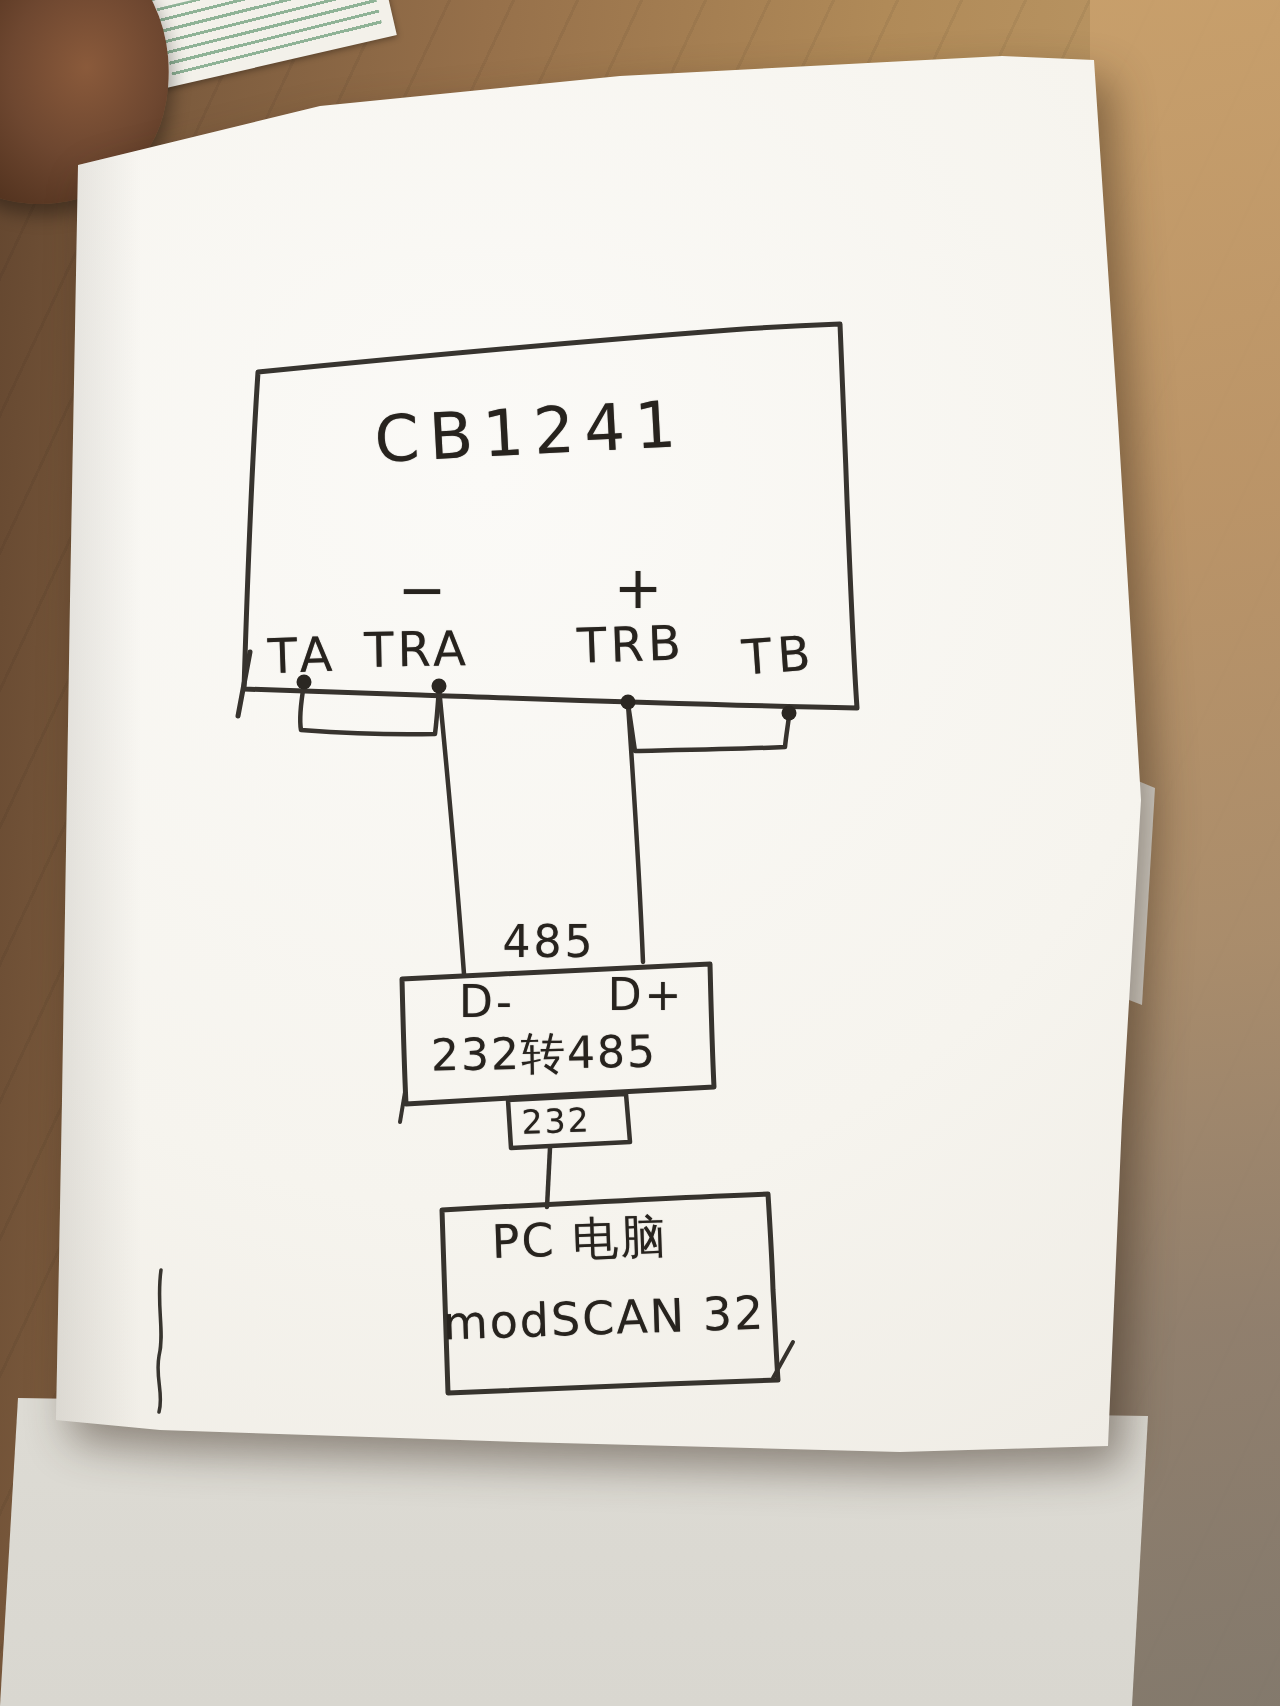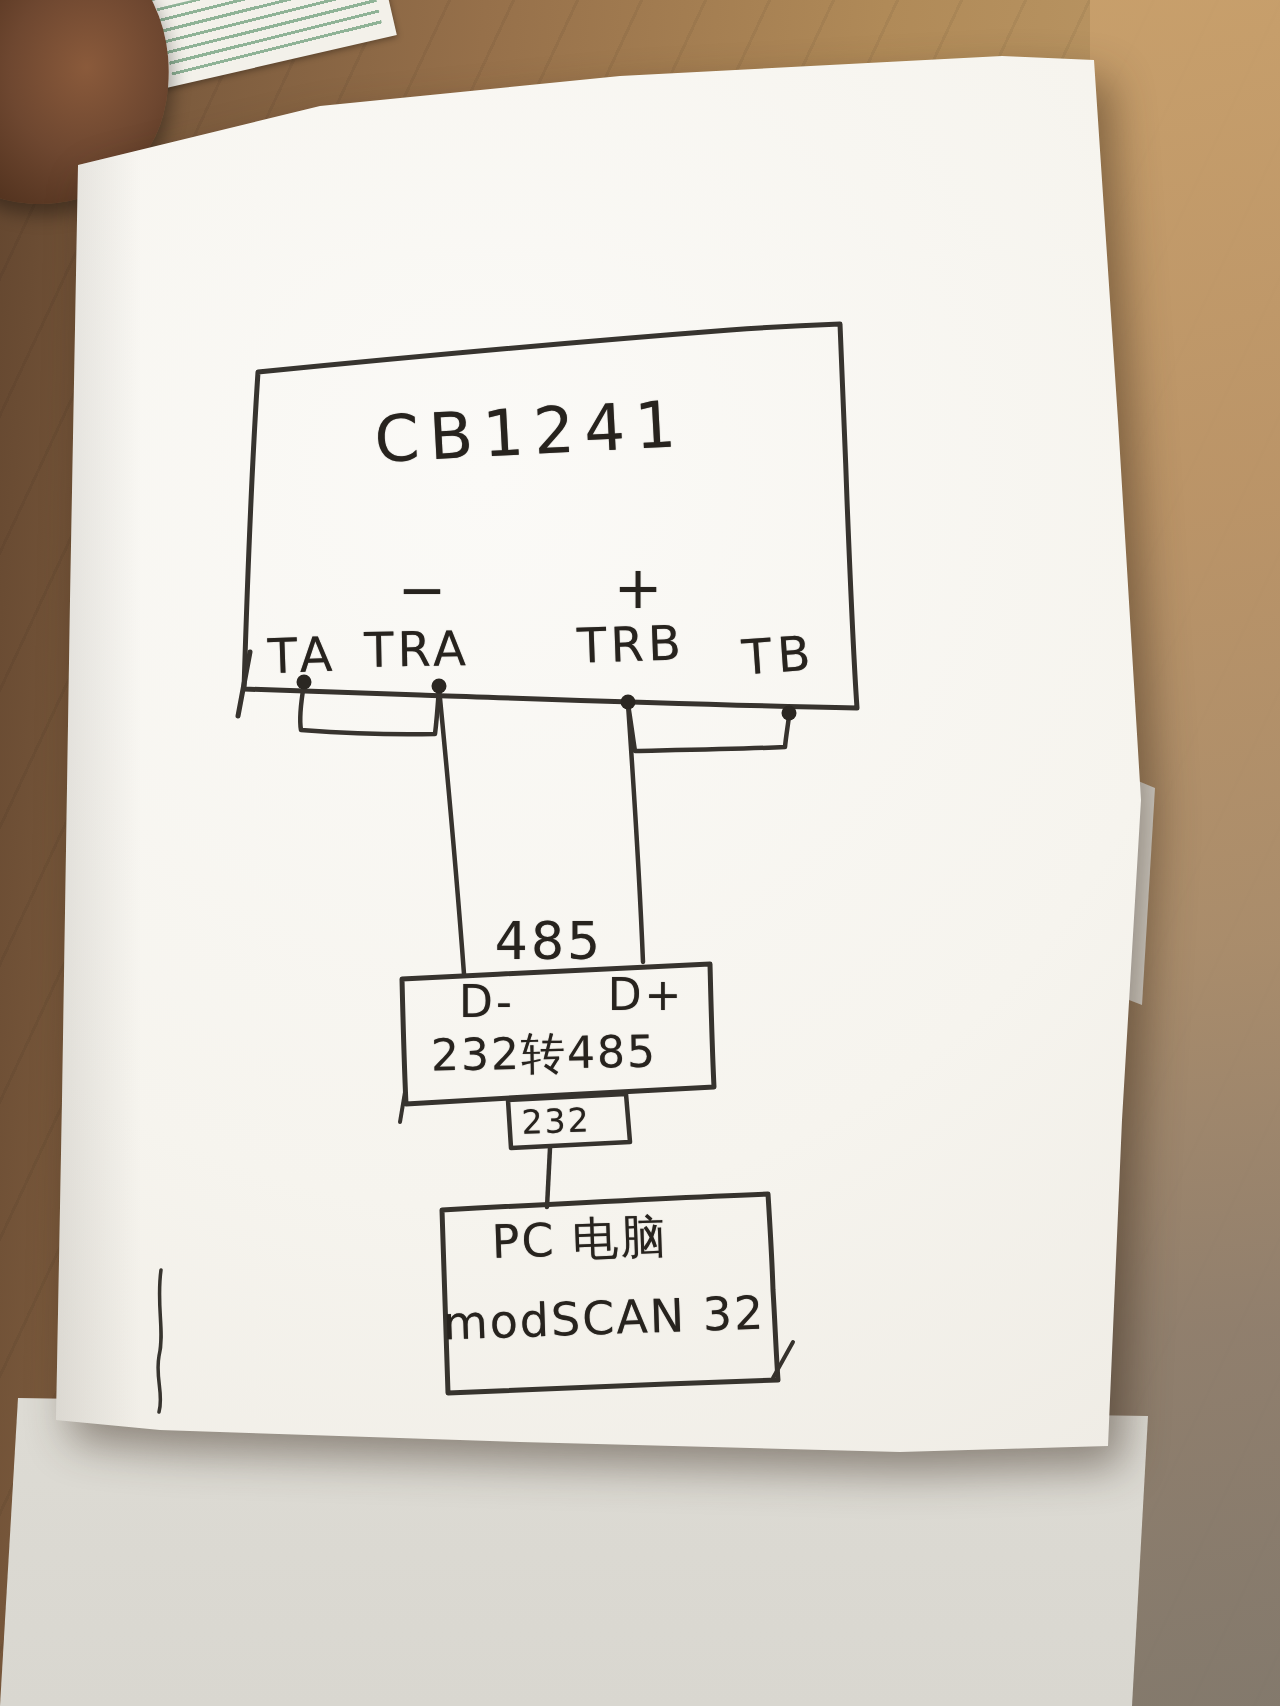--- a/index.html
+++ b/index.html
@@ -112,21 +112,21 @@
   <div class="lbl" style="left:530px;top:432px;font-size:64px;letter-spacing:10px;transform:translate(-50%,-50%) rotate(-3deg);">CB1241</div>
 
   <div class="lbl" style="left:422px;top:590px;font-size:58px;">−</div>
   <div class="lbl" style="left:638px;top:588px;font-size:58px;">+</div>
 
   <div class="lbl" style="left:303px;top:655px;font-size:48px;letter-spacing:6px;transform:translate(-50%,-50%) rotate(-2deg);">TA</div>
   <div class="lbl" style="left:417px;top:649px;font-size:48px;letter-spacing:4px;transform:translate(-50%,-50%) rotate(-1deg);">TRA</div>
   <div class="lbl" style="left:631px;top:644px;font-size:48px;letter-spacing:4px;transform:translate(-50%,-50%) rotate(-2deg);">TRB</div>
   <div class="lbl" style="left:779px;top:655px;font-size:48px;letter-spacing:6px;transform:translate(-50%,-50%) rotate(-4deg);">TB</div>
 
-  <div class="lbl" style="left:549px;top:941px;font-size:52px;letter-spacing:3px;">485</div>
+  <div class="lbl" style="left:549px;top:941px;font-size:44px;letter-spacing:3px;">485</div>
 
   <div class="lbl" style="left:487px;top:1001px;font-size:44px;letter-spacing:3px;">D-</div>
   <div class="lbl" style="left:646px;top:994px;font-size:44px;letter-spacing:3px;">D+</div>
   <div class="lbl" style="left:544px;top:1054px;font-size:44px;letter-spacing:2px;transform:translate(-50%,-50%) rotate(-1deg);">232转485</div>
 
   <div class="lbl" style="left:556px;top:1121px;font-size:33px;letter-spacing:2px;transform:translate(-50%,-50%) rotate(-2deg);">232</div>
 
   <div class="lbl" style="left:580px;top:1240px;font-size:46px;letter-spacing:2px;transform:translate(-50%,-50%) rotate(-2deg);">PC 电脑</div>
   <div class="lbl" style="left:604px;top:1318px;font-size:46px;letter-spacing:2px;transform:translate(-50%,-50%) rotate(-2deg);">modSCAN 32</div>
 

